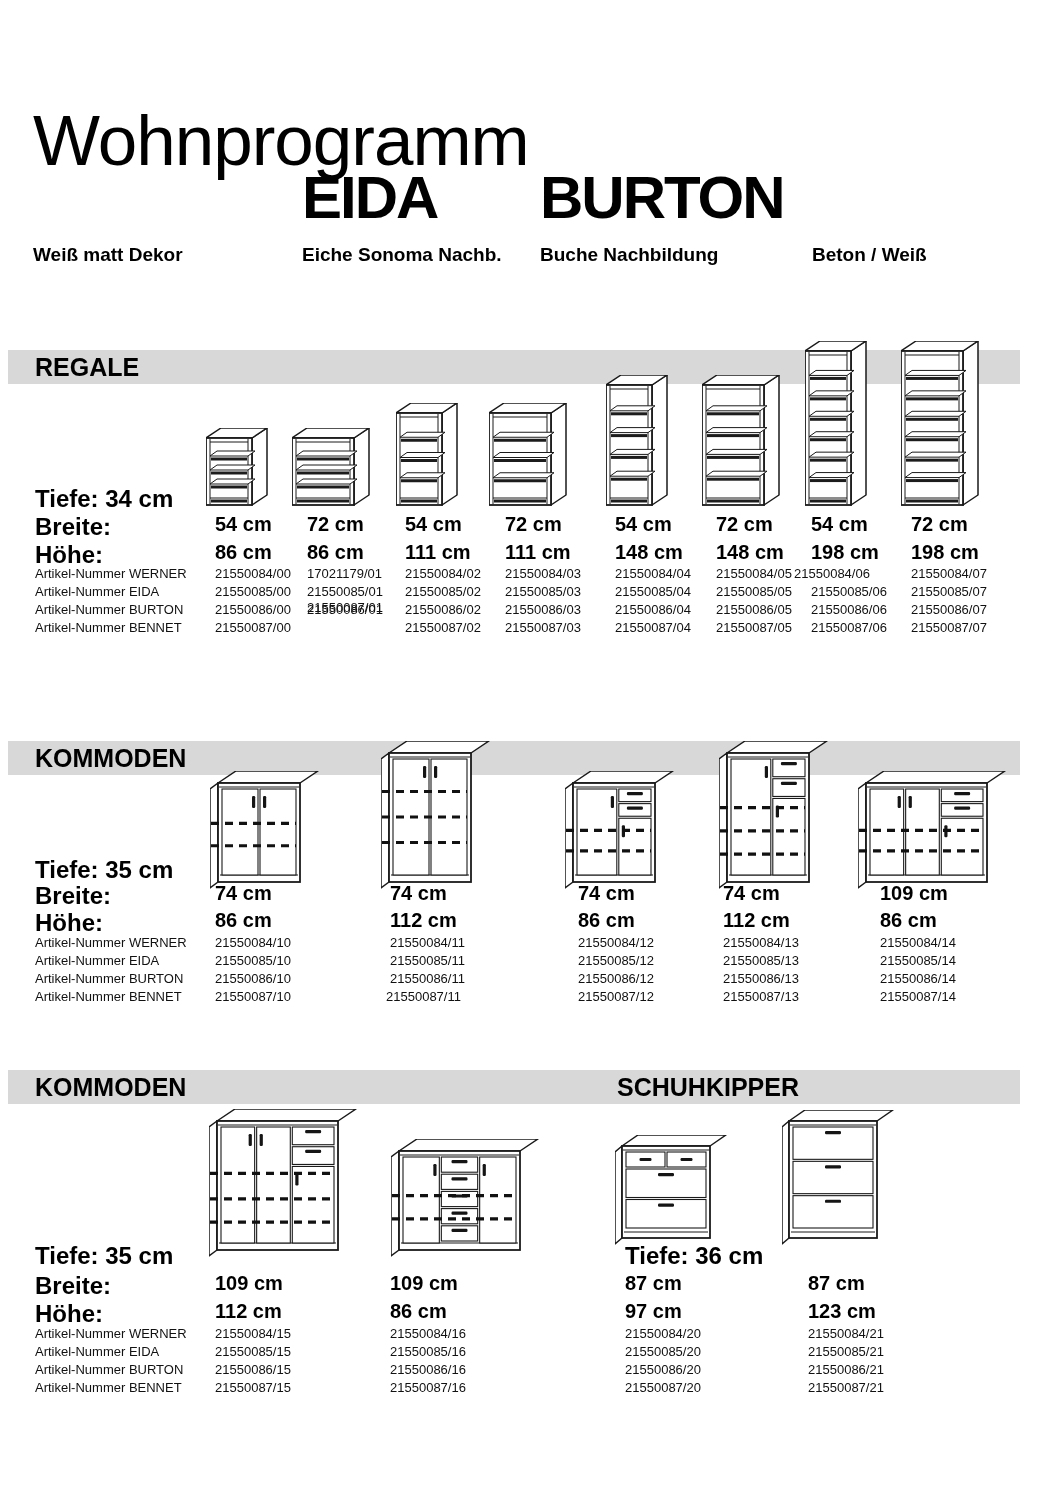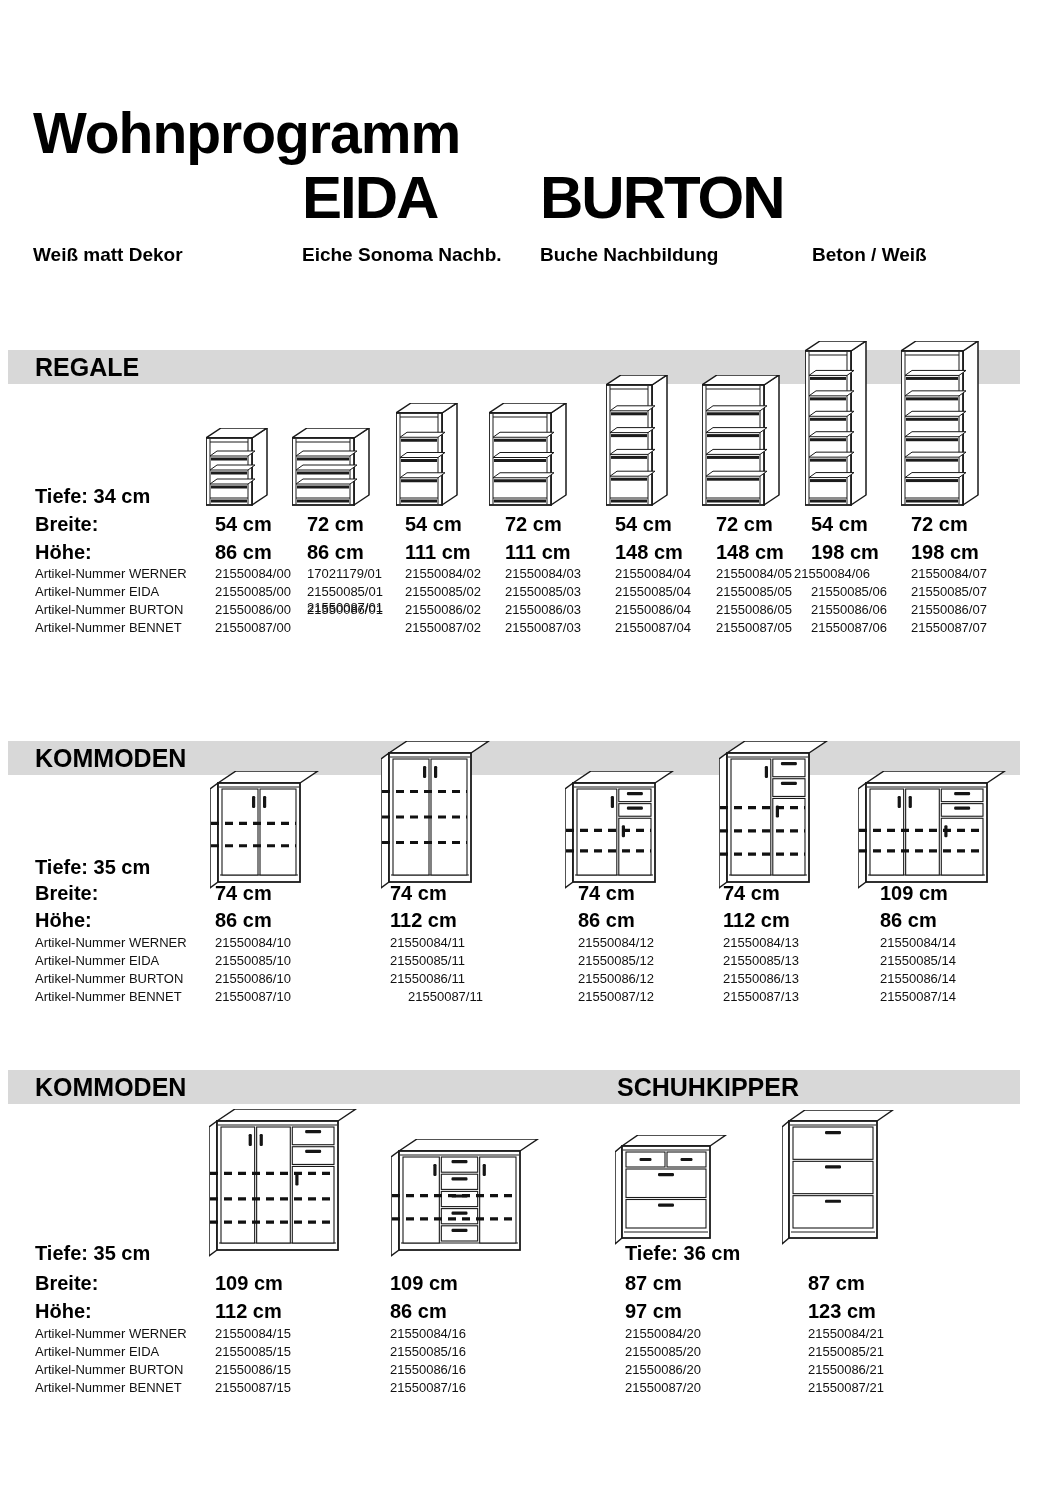--- a/index.html
+++ b/index.html
@@ -1,24 +1,24 @@
 <!DOCTYPE html>
 <html><head>
 <meta charset="utf-8">
 <style>
   html,body{margin:0;padding:0;background:#ffffff;}
   #page{position:relative;width:1048px;height:1500px;background:#fff;overflow:hidden;
         font-family:"Liberation Sans",sans-serif;color:#000;}
   .abs{position:absolute;white-space:nowrap;}
-  .title{font-weight:700;font-size:57px;letter-spacing:-1px;}
+  .title{font-weight:400;font-size:71px;letter-spacing:-1px;}
   .prog-name{font-weight:700;font-size:60px;letter-spacing:-2px;}
   .prog-finish{font-weight:700;font-size:19px;}
   .bar{position:absolute;background:#d8d8d8;}
   .bar-head{font-weight:700;font-size:25px;line-height:34px;}
-  .lbl-bold{font-weight:700;font-size:20px;}
+  .lbl-bold{font-weight:700;font-size:24px;}
   .val{font-weight:700;font-size:20px;}
   .art{font-weight:400;font-size:13px;color:#111;}
   .fig{position:absolute;z-index:2;}
 </style>
 </head>
 <body>
 
 <div id="page">
   <div class="abs title" style="left:33px;top:100px;">Wohnprogramm</div>
   <div id="programs"></div>
@@ -258,21 +258,21 @@
     <div class="abs art" style="left: 723px; top: 953px;">21550085/13</div>
     <div class="abs art" style="left: 880px; top: 953px;">21550085/14</div>
     <div class="abs art" style="left: 35px; top: 971px;">Artikel-Nummer BURTON</div>
     <div class="abs art" style="left: 215px; top: 971px;">21550086/10</div>
     <div class="abs art" style="left: 390px; top: 971px;">21550086/11</div>
     <div class="abs art" style="left: 578px; top: 971px;">21550086/12</div>
     <div class="abs art" style="left: 723px; top: 971px;">21550086/13</div>
     <div class="abs art" style="left: 880px; top: 971px;">21550086/14</div>
     <div class="abs art" style="left: 35px; top: 989px;">Artikel-Nummer BENNET</div>
     <div class="abs art" style="left: 215px; top: 989px;">21550087/10</div>
-    <div class="abs art" style="left: 408px; top: 989px;">21550087/11</div>
+    <div class="abs art" style="left: 386px; top: 989px;">21550087/11</div>
     <div class="abs art" style="left: 578px; top: 989px;">21550087/12</div>
     <div class="abs art" style="left: 723px; top: 989px;">21550087/13</div>
     <div class="abs art" style="left: 880px; top: 989px;">21550087/14</div>
     <div class="fig" style="left: 210px; top: 771px;"><svg width="110" height="119" viewBox="0 0 110 119">
         <polygon points="0,18 8,12 8,111 0,117" fill="#fff" stroke="#1a1a1a" stroke-width="1.5" stroke-linejoin="round"></polygon>
         <polygon points="8,12 90,12 108,0 26,0" fill="#fff" stroke="#1a1a1a" stroke-width="1.5" stroke-linejoin="round"></polygon>
         <rect x="8" y="12" width="82" height="99" fill="#fff" stroke="#1a1a1a" stroke-width="1.8"></rect>
         <line x1="9" y1="16" x2="89" y2="16" stroke="#1a1a1a" stroke-width="1"></line>
         <line x1="10" y1="104" x2="88" y2="104" stroke="#1a1a1a" stroke-width="1"></line>
         <rect x="12" y="18" width="36" height="86" fill="#fff" stroke="#1a1a1a" stroke-width="1.1"></rect>

